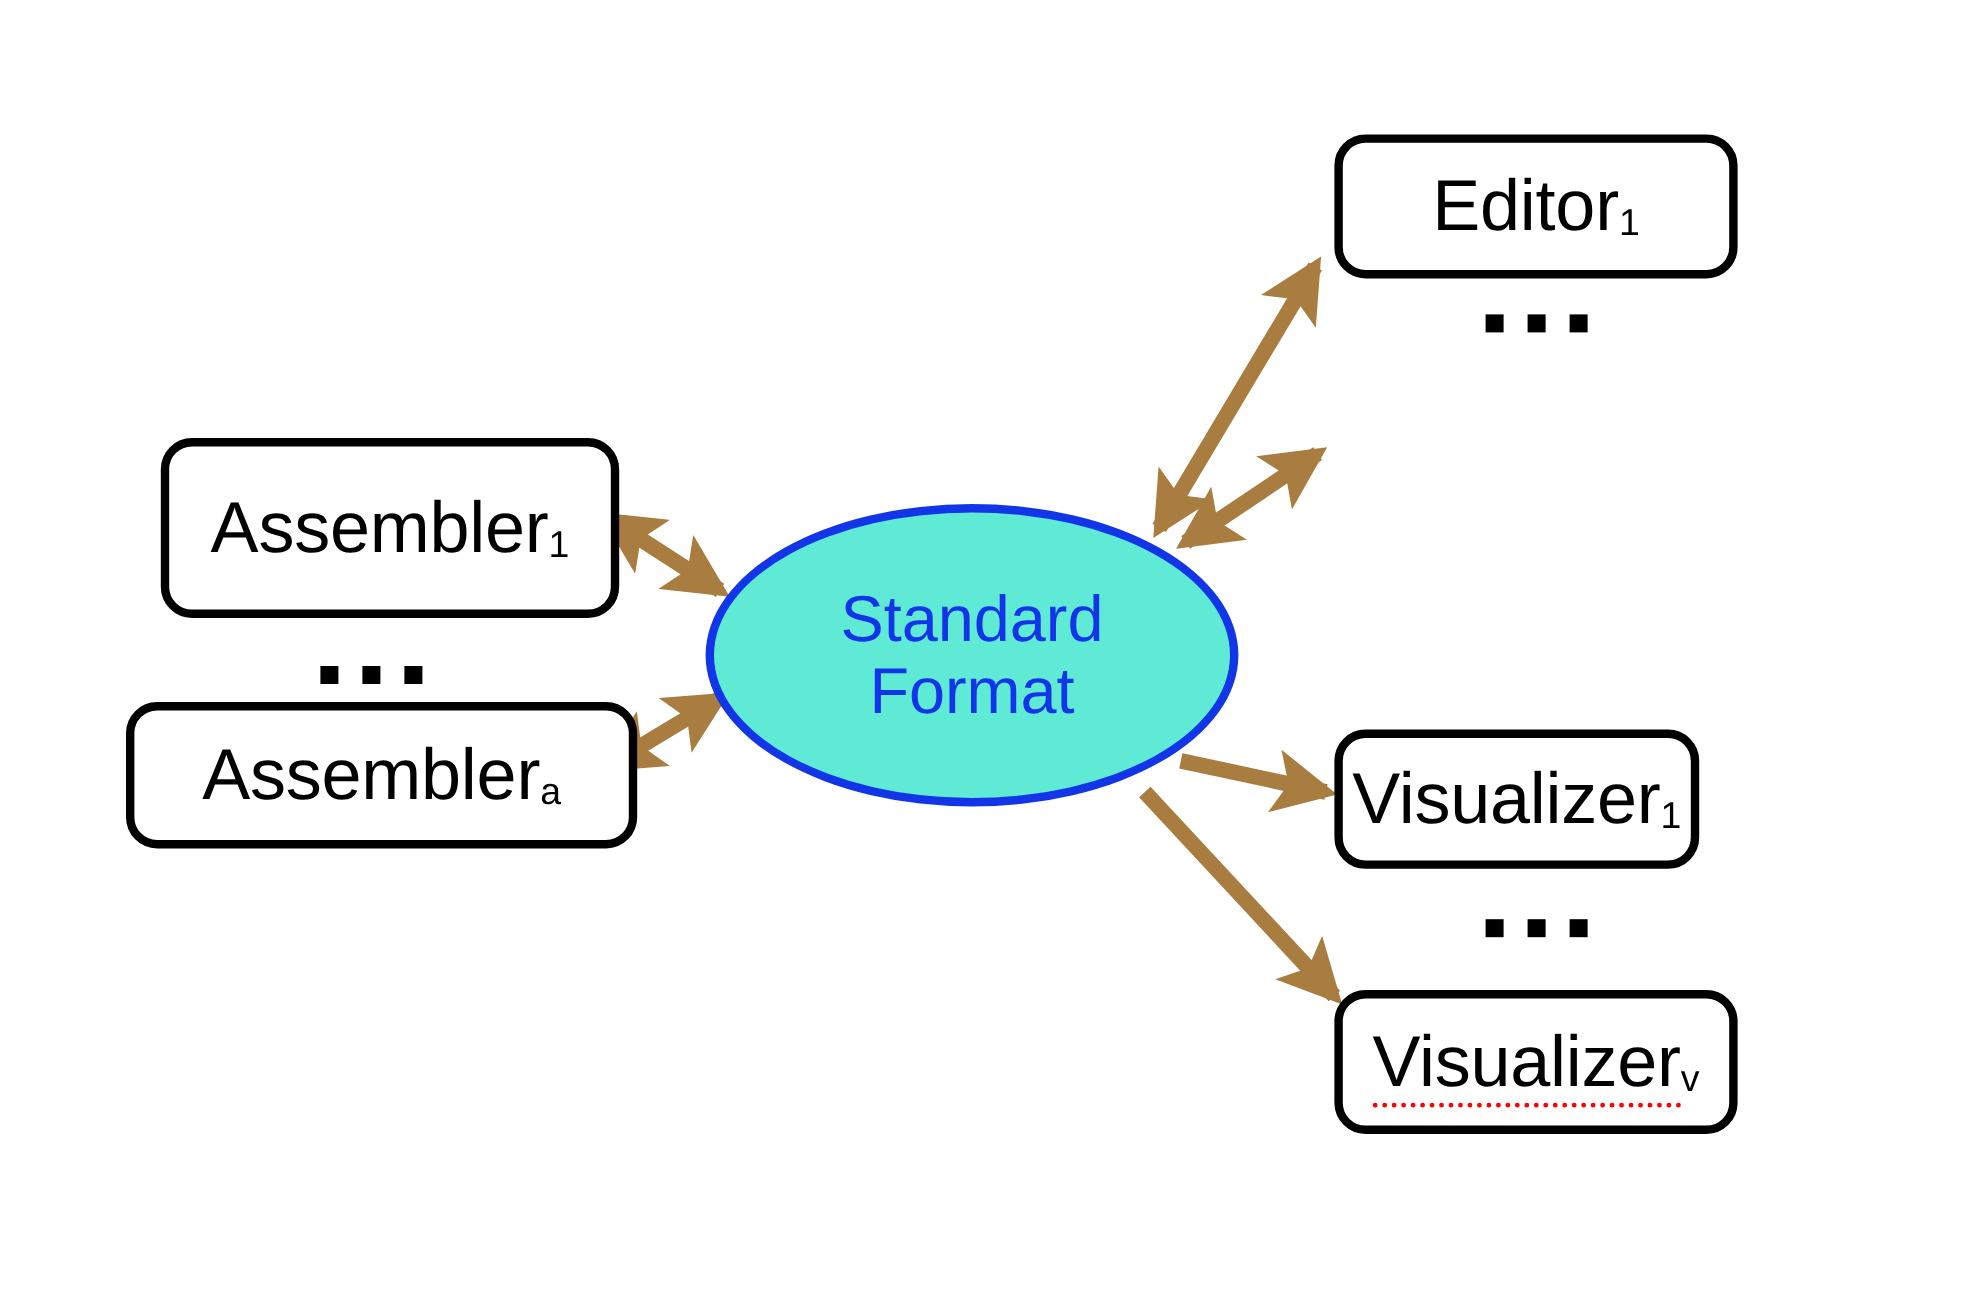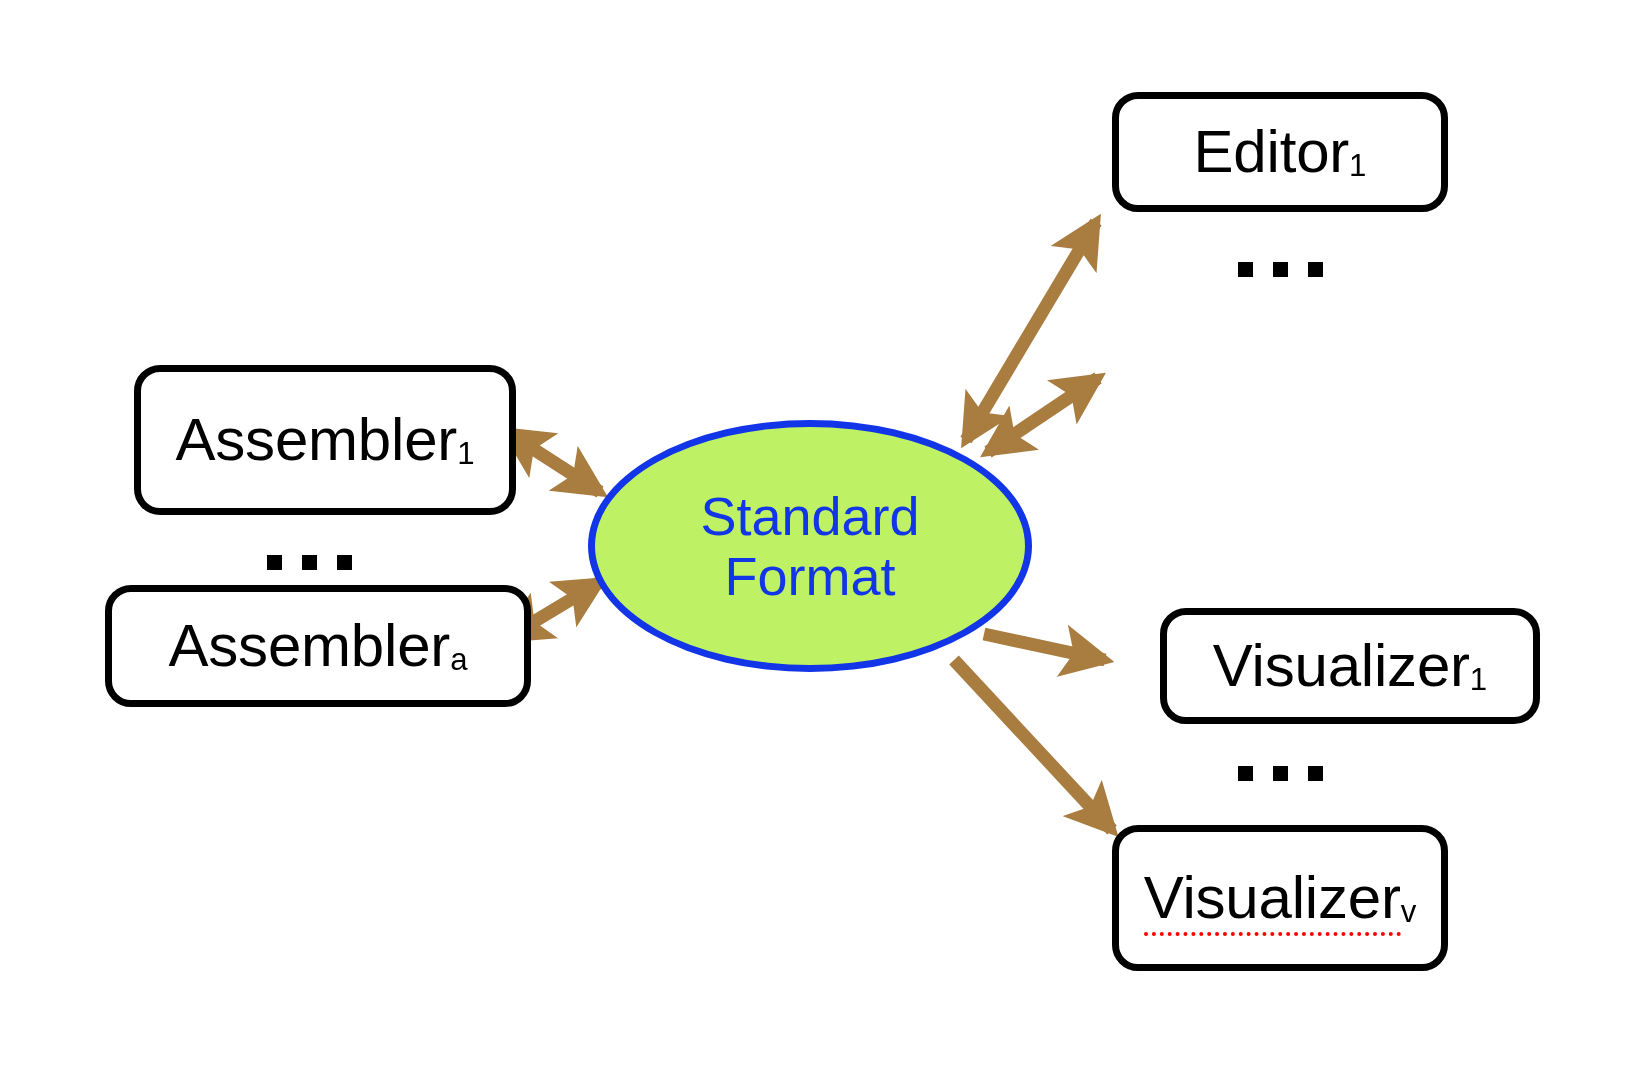--- a/index.html
+++ b/index.html
@@ -51,21 +51,21 @@
   }
   .misspelled {
     border-bottom: 4px dotted #ff0000;
     padding-bottom: 1px;
   }
   .hub {
     position: absolute;
     box-sizing: border-box;
     border: 7px solid #1335e8;
     border-radius: 50%;
-    background: #bef264;
+    background: #5eead4;
     display: flex;
     flex-direction: column;
     align-items: center;
     justify-content: center;
     z-index: 3;
   }
   .hub-line {
     font-size: 54px;
     color: #1335e8;
     line-height: 1.12;
@@ -131,44 +131,44 @@
     <span class="node-label">
       <span>Assembler</span><sub>a</sub>
     </span>
   </div>
 
   <div class="hub" style="left:588px; top:420px; width:444px; height:252px;">
     <span class="hub-line">Standard</span>
     <span class="hub-line">Format</span>
   </div>
 
-  <div class="node-box" style="left:1112px; top:92px; width:336px; height:120px;">
+  <div class="node-box" style="left:1112px; top:112px; width:336px; height:120px;">
     <span class="node-label">
       <span>Editor</span><sub>1</sub>
     </span>
   </div>
 
   <div class="ellipsis" style="left:1238px; top:262px;">
     <span></span>
     <span></span>
     <span></span>
   </div>
 
 
-  <div class="node-box" style="left:1112px; top:608px; width:380px; height:116px;margin-left:48px;">
+  <div class="node-box" style="left:1112px; top:608px; width:304px; height:116px;">
     <span class="node-label">
       <span>Visualizer</span><sub>1</sub>
     </span>
   </div>
 
   <div class="ellipsis" style="left:1238px; top:766px;">
     <span></span>
     <span></span>
     <span></span>
   </div>
 
-  <div class="node-box" style="left:1112px; top:825px; width:336px; height:146px;">
+  <div class="node-box" style="left:1112px; top:825px; width:336px; height:120px;">
     <span class="node-label">
       <span class="misspelled">Visualizer</span><sub>v</sub>
     </span>
   </div>
 
 </div>
 
 </body></html>

